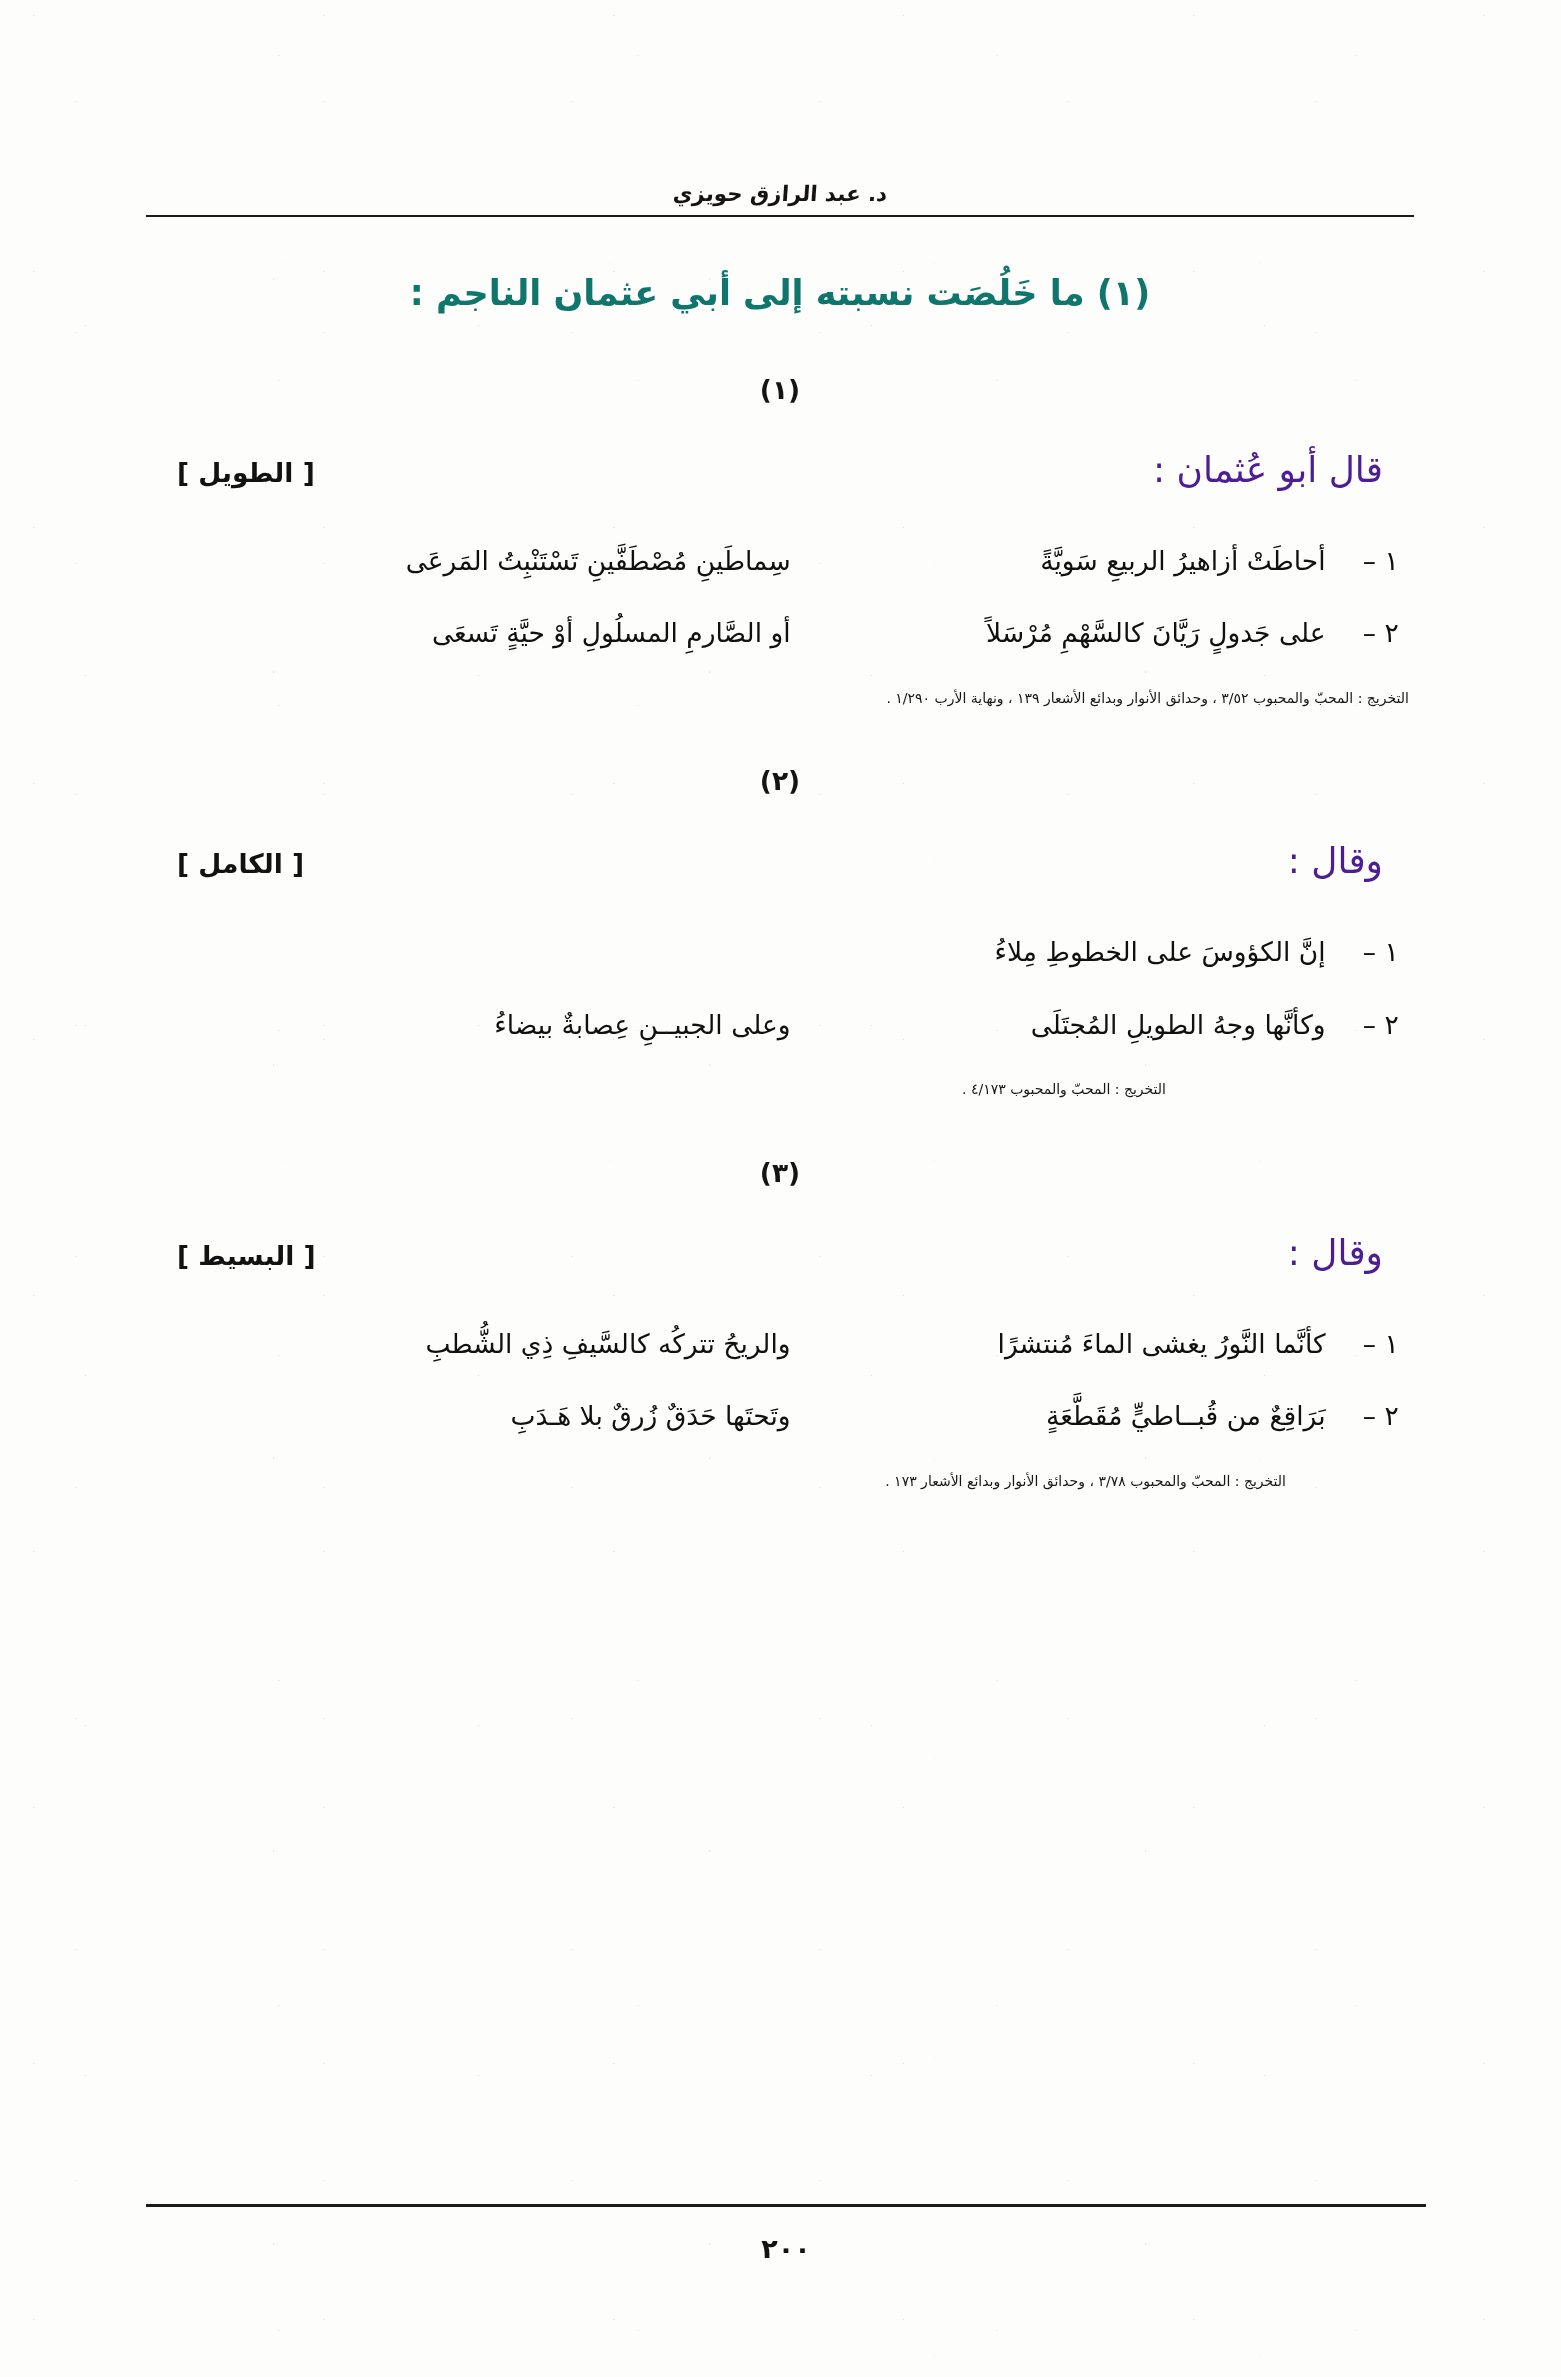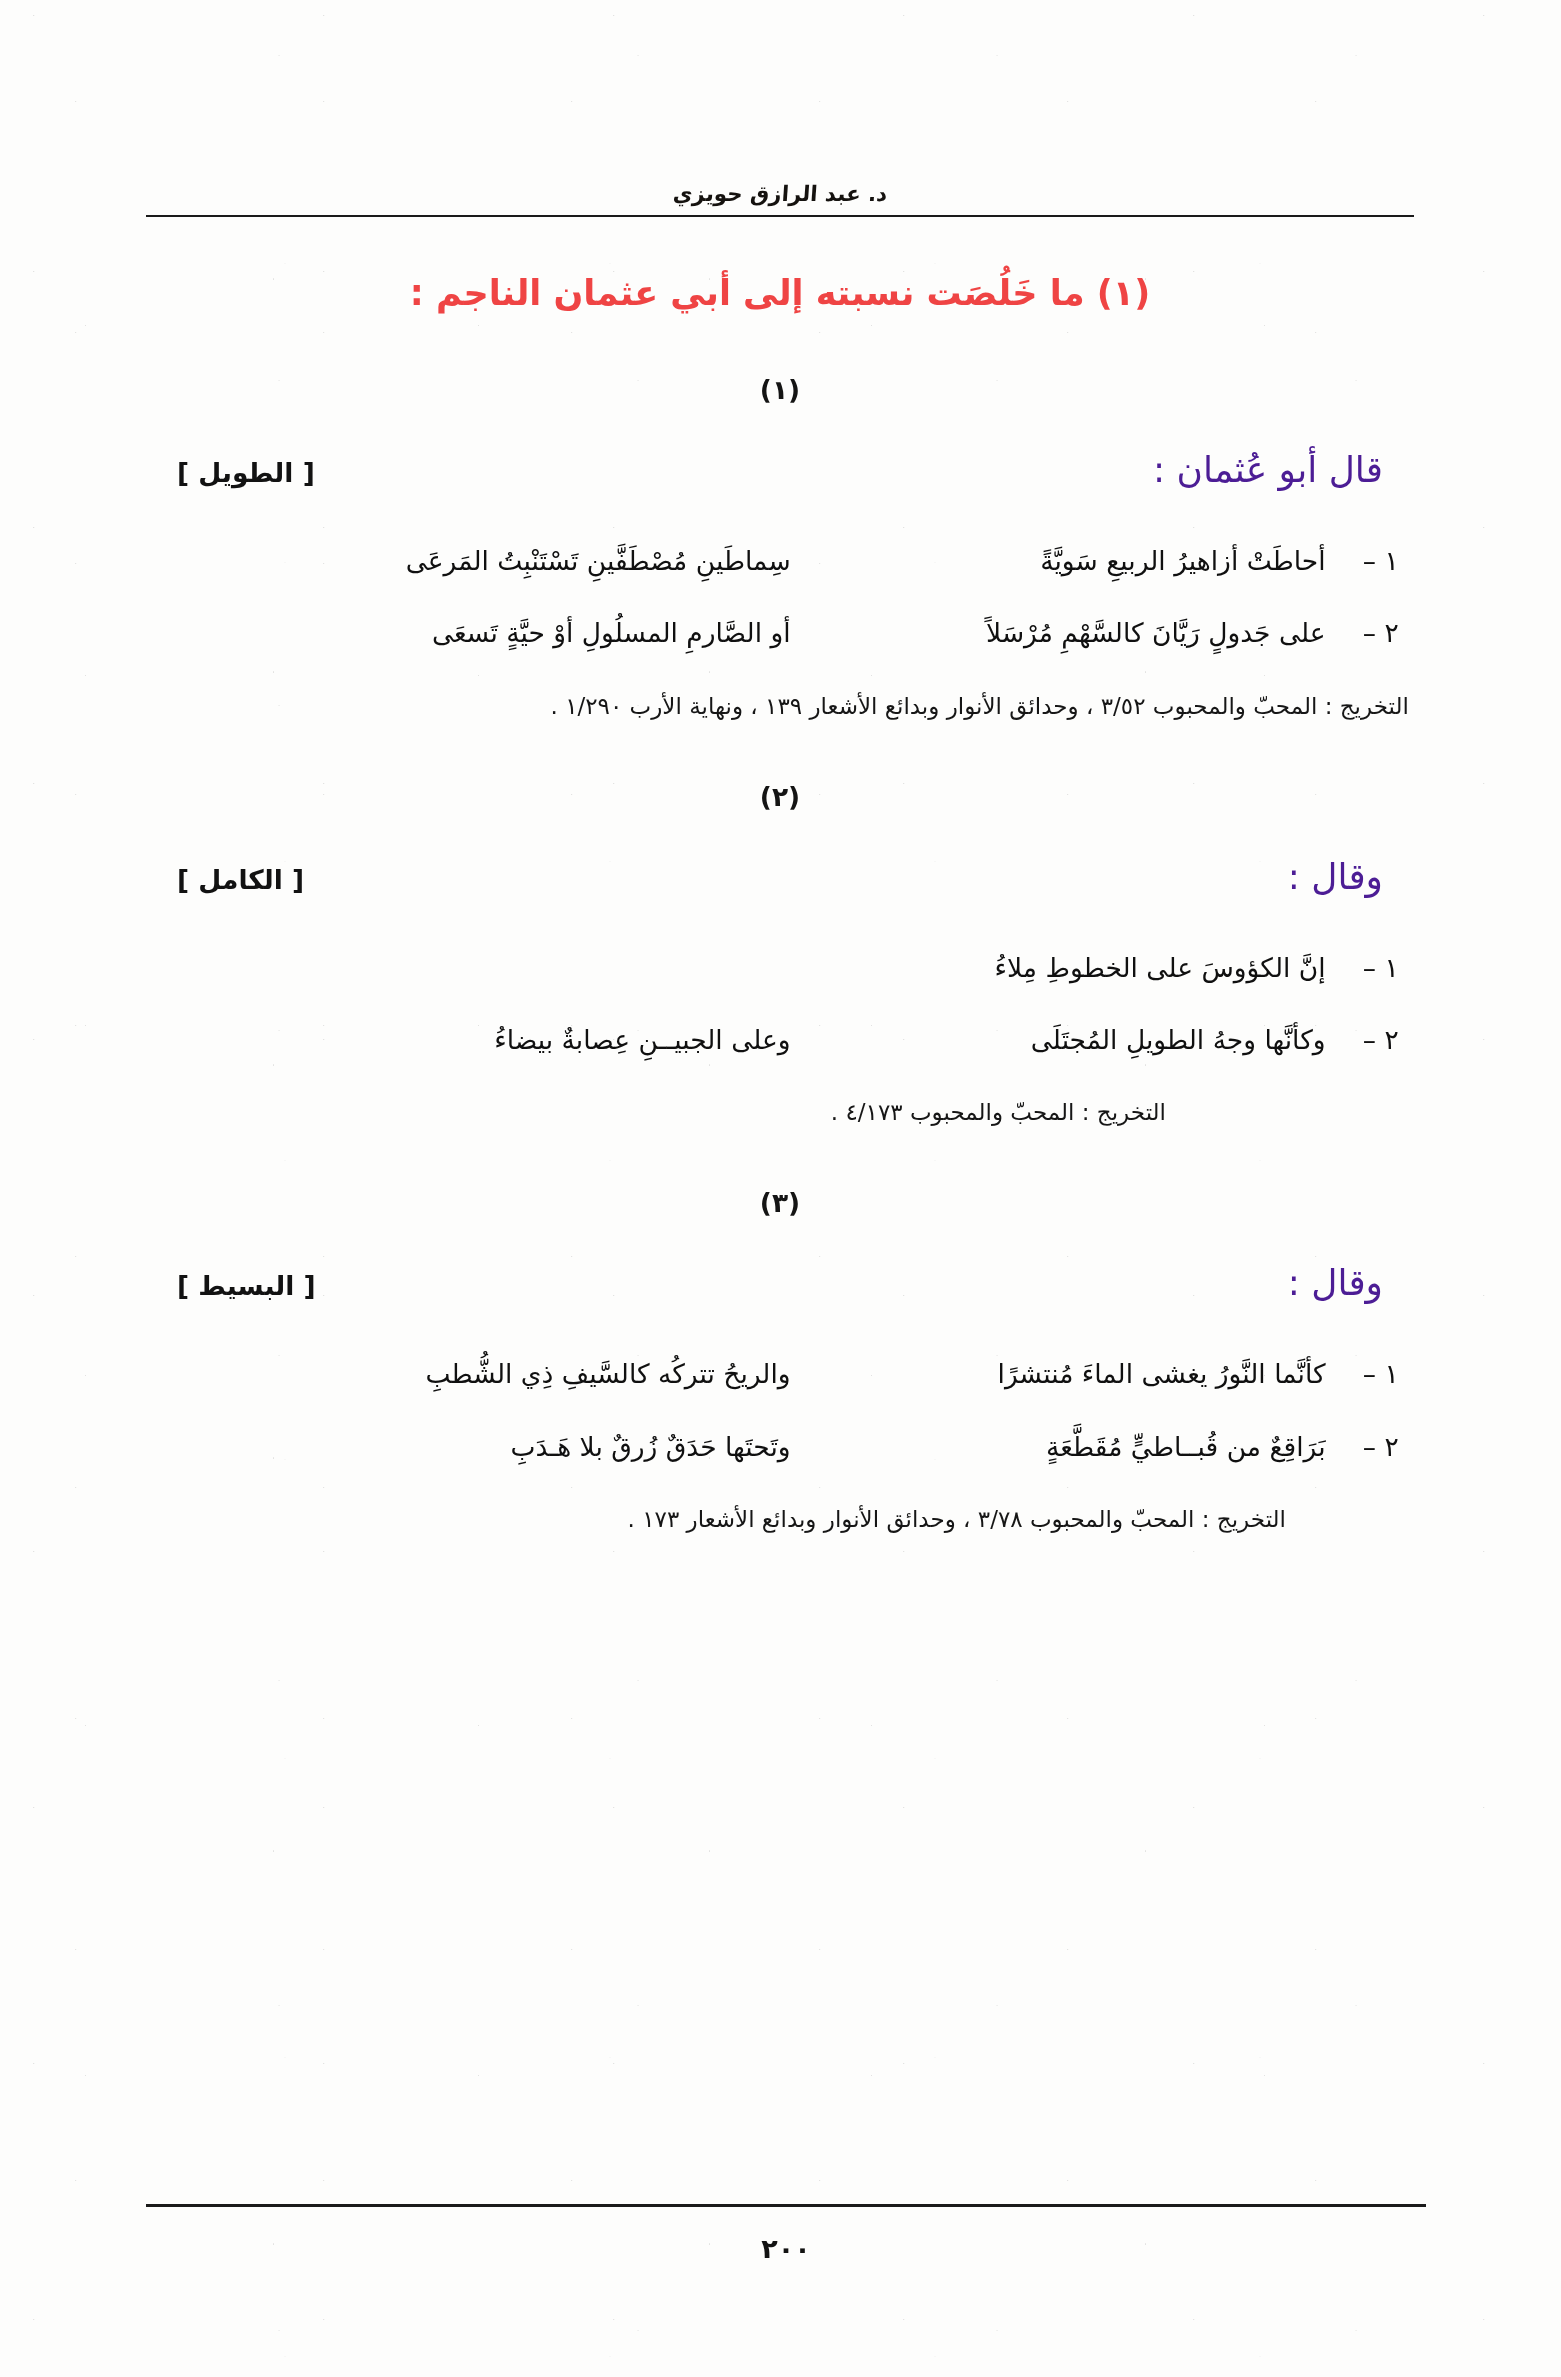--- a/index.html
+++ b/index.html
@@ -62,21 +62,21 @@
   }
 
   
   .main-heading {
     margin-top: 51px;
     text-align: center;
     font-size: 35px;
     font-weight: 700;
     letter-spacing: 0.4px;
     line-height: 1.45;
-    color: #ef4444;
+    color: #0f766e;
   }
 
   
   .poem-block { margin-top: 55px; }
   .poem-number {
     text-align: center;
     font-size: 26.5px;
     font-weight: 700;
     margin-bottom: 44px;
     color: #141414;
@@ -119,21 +119,21 @@
     text-align: right;
   }
   .hemistich-second {
     flex: 1 1 auto;
     text-align: right;
     padding-right: 22px;
   }
 
   .takhrij {
     margin-top: 28px;
-    font-size: 23px;
+    font-size: 14px;
     line-height: 1.7;
     color: #161616;
     text-align: right;
   }
   .takhrij.indent-right { padding-right: 5.1px; }
   .takhrij.align-mid { text-align: right; padding-right: 248px; }
   .takhrij.align-low { text-align: right; padding-right: 128px; }
 
   
   .footer {

